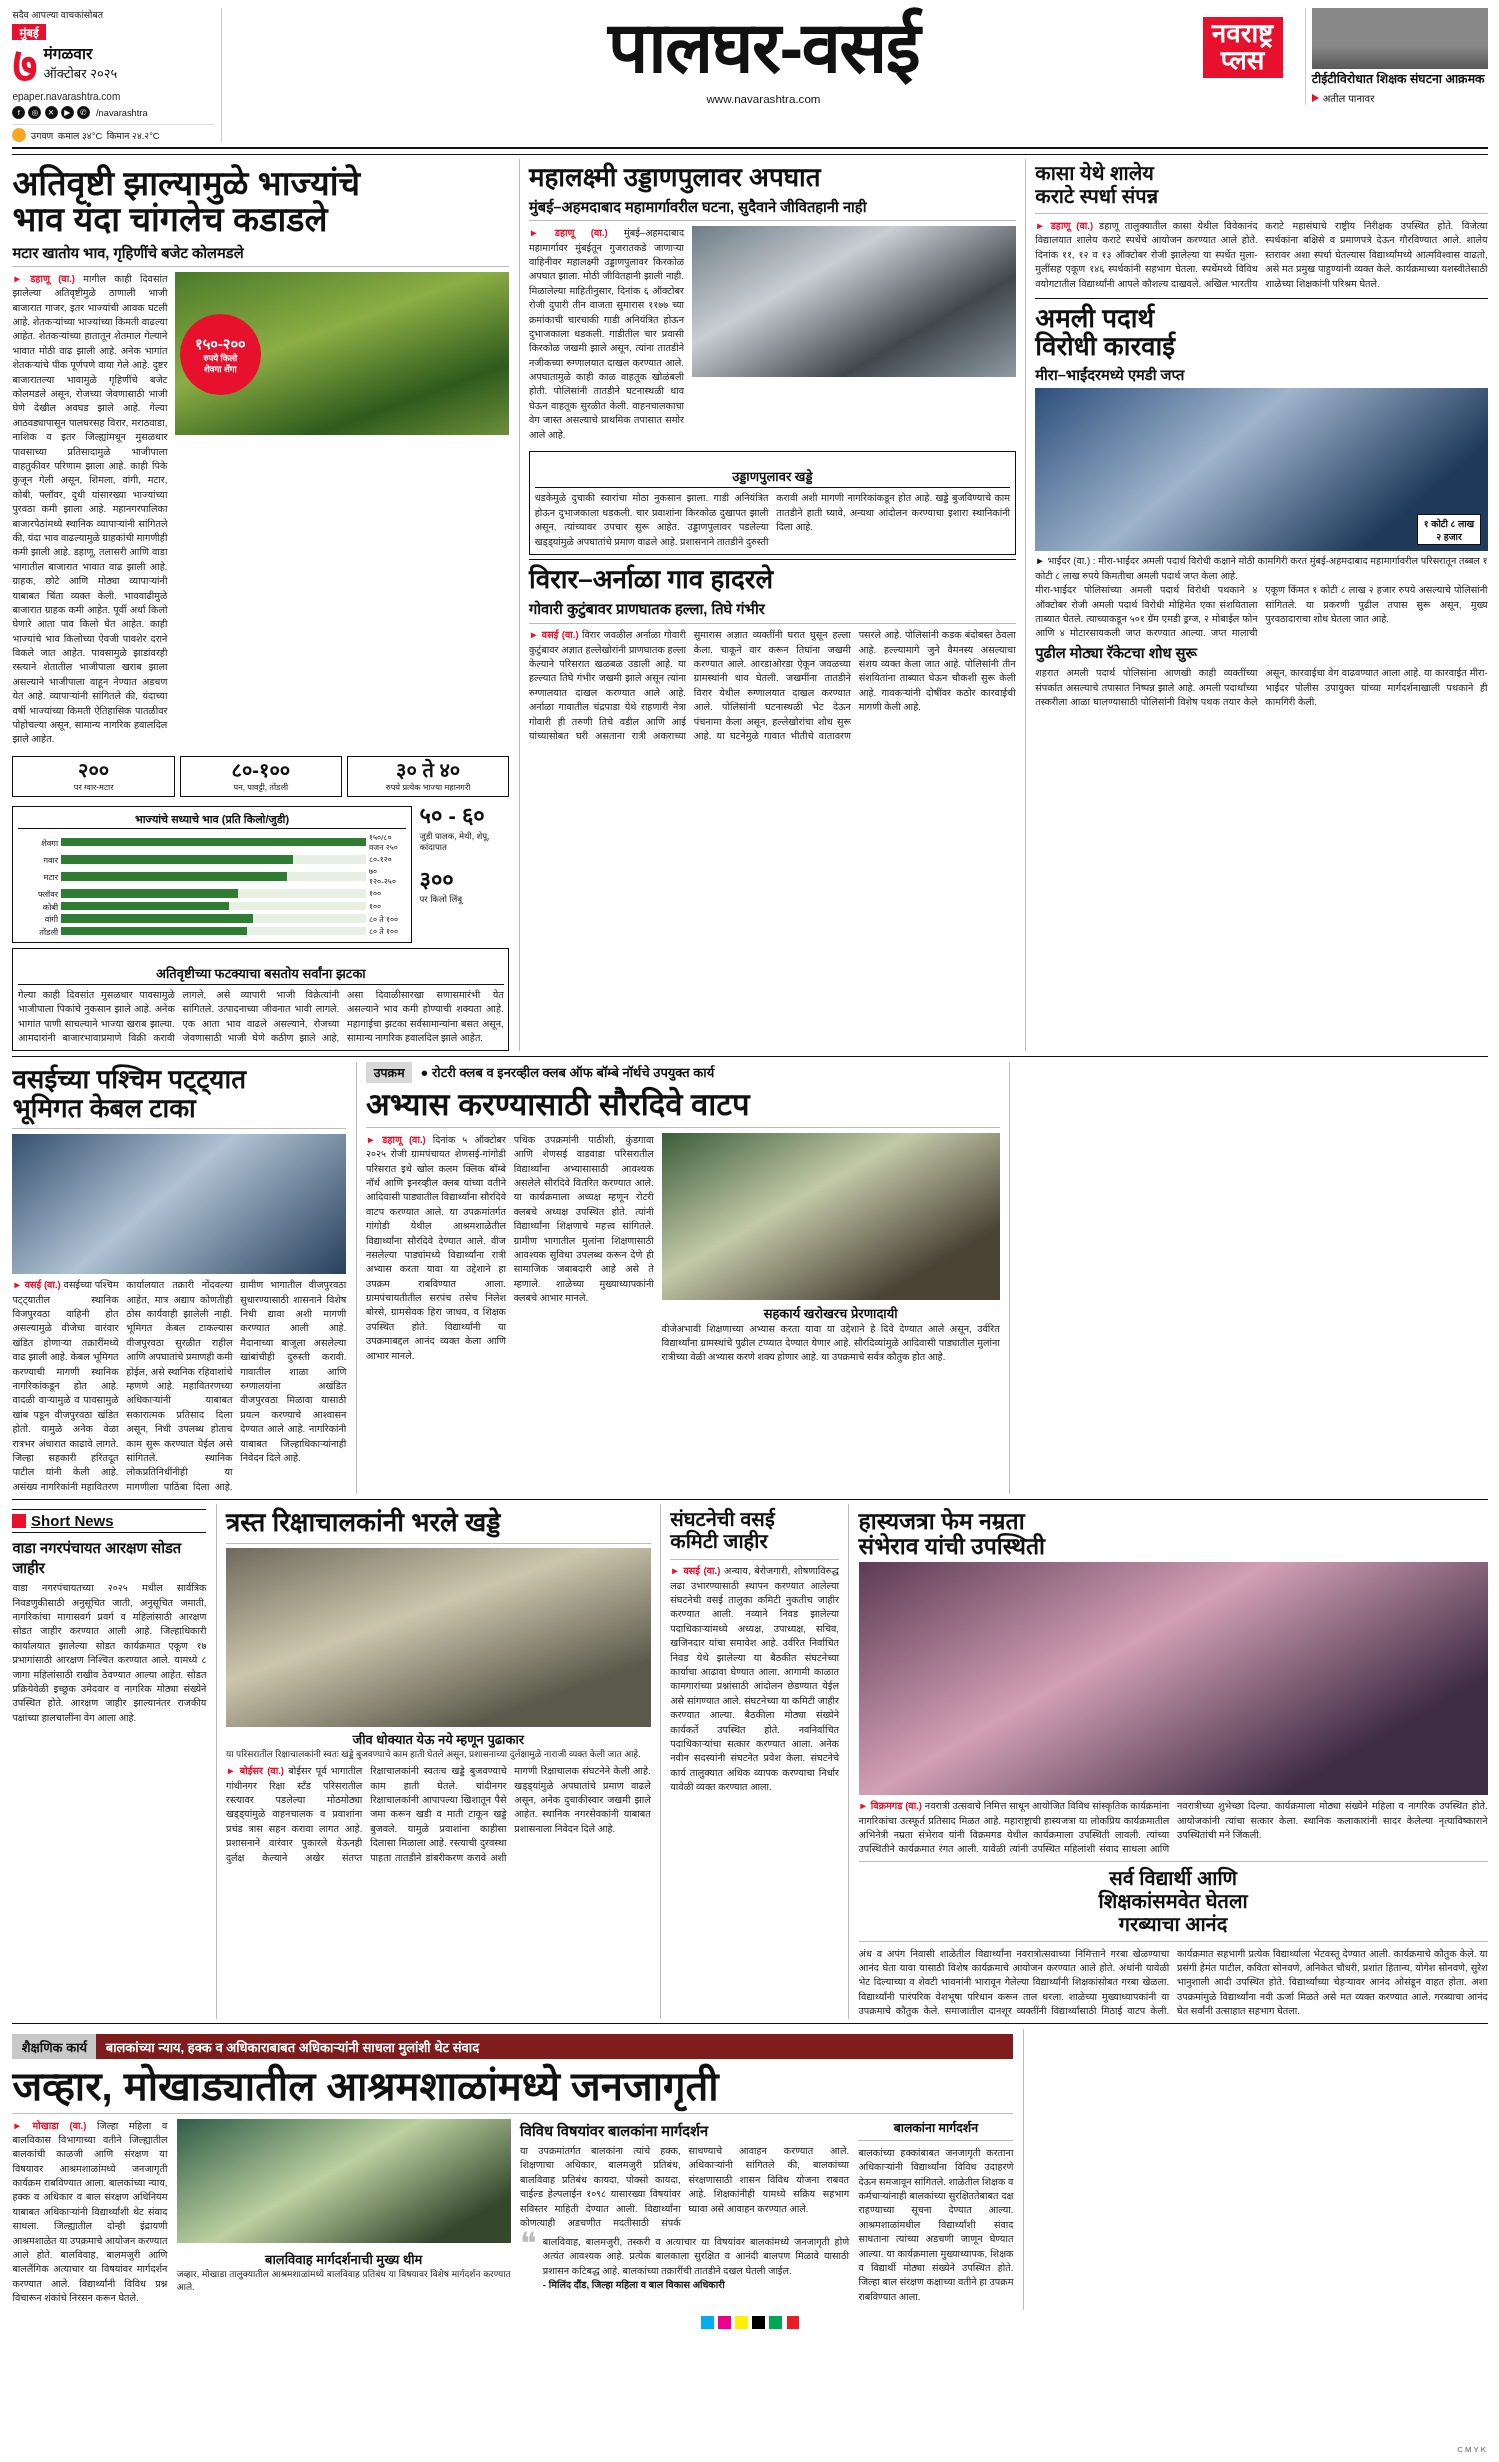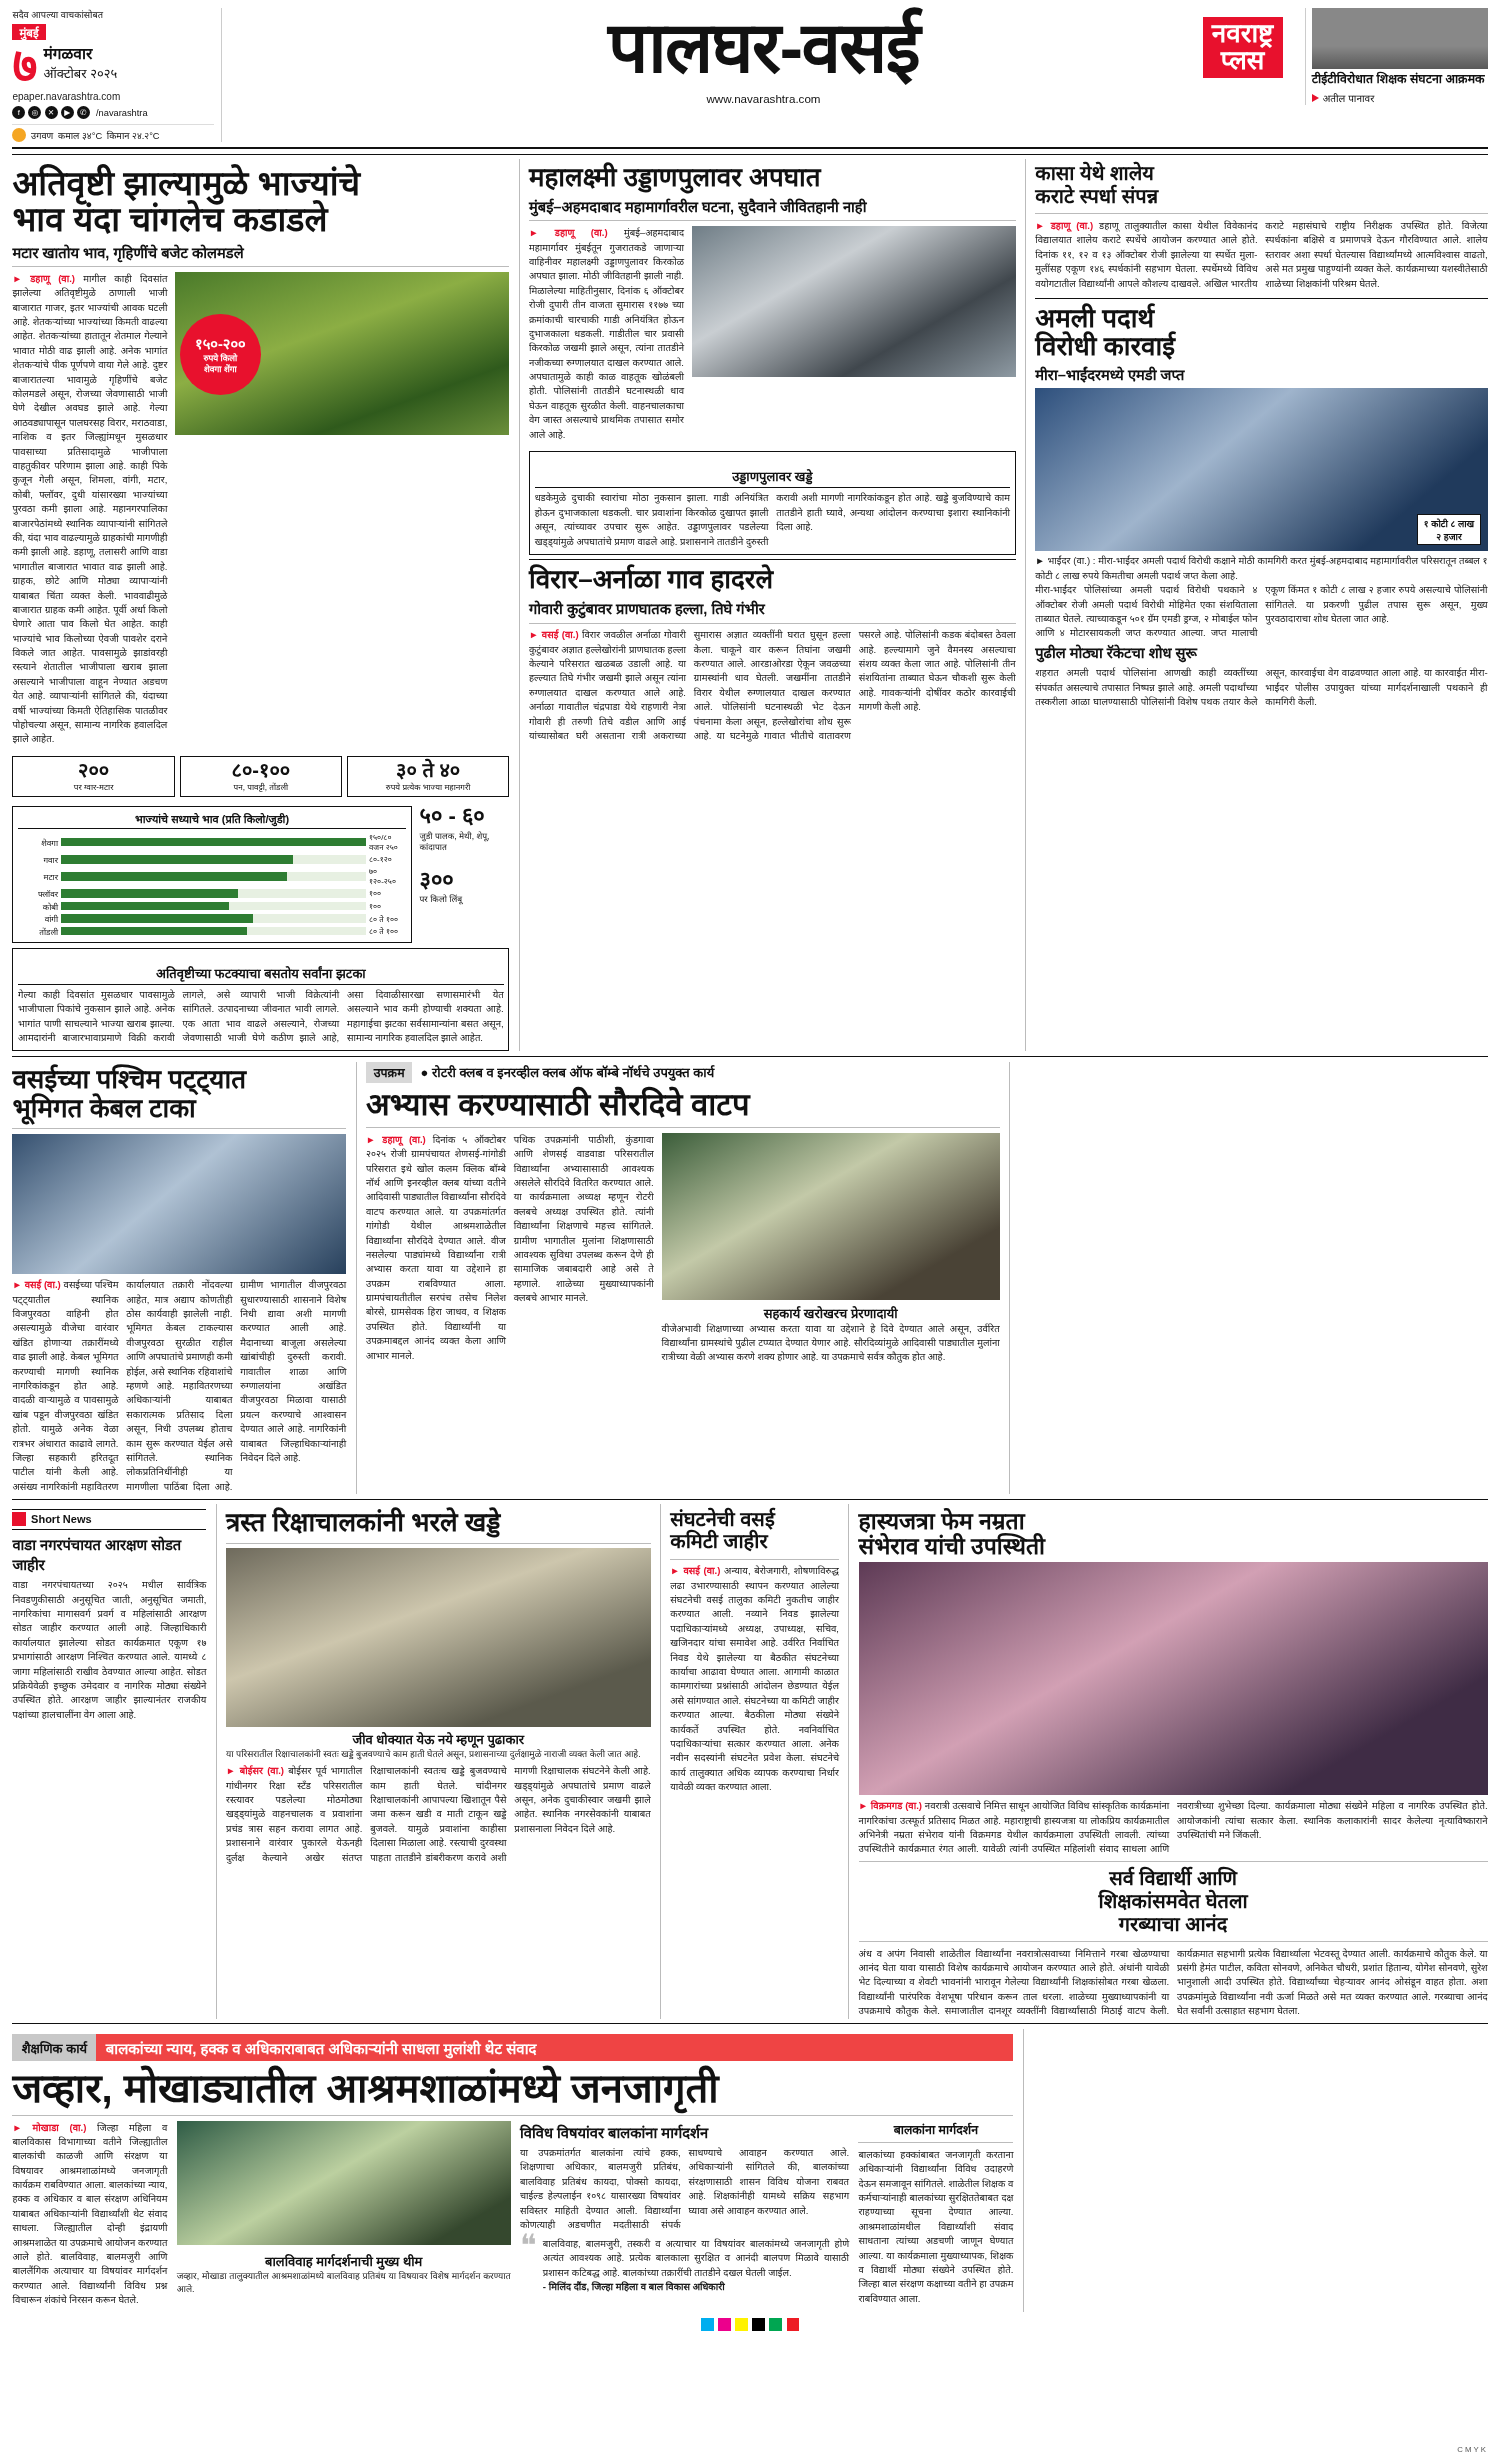--- a/index.html
+++ b/index.html
@@ -197,36 +197,36 @@
   .boxhead {
     font-size: 13px; font-weight: bold; text-align: center;
     border-bottom: 0.8px solid #111; padding-bottom: 2.3px; margin-bottom: 3.1px; margin-top: 10px;
   }
   .shortnews {
     display: flex; align-items: center; gap: 4.7px;
     border-top: 1.6px solid #111; border-bottom: 1.6px solid #111;
     padding: 2.3px 0; margin: 4.7px 0;
   }
   .sn-icon { width: 14px; height: 14px; background: #e8112d; }
-  .sn-text { font-size: 11px; font-weight: bold; }
+  .sn-text { font-size: 15px; font-weight: bold; text-decoration: underline; }
   .quote-mark { font-size: 31px; color: #bbb; line-height: 0.6; }
   .pullquote { display: flex; gap: 6.2px; }
   .footerdots { display: flex; gap: 4.7px; align-items: center; justify-content: center; padding: 6.2px 0 9.3px; }
   .dot { width: 12.4px; height: 12.4px; }
   .cmyk { font-size: 7.8px; color: #555; position: absolute; right: 14px; bottom: 7.8px; }
   .bigsection {
     font-size: 40px; font-weight: bold; line-height: 1.1; margin: 4.7px 0;
   }
   .sectionbar { display: flex; align-items: stretch; margin: 4.7px 0 3.1px; }
   .sb-left {
     background: #c8c8c8; font-size: 13px; font-weight: bold;
     padding: 3.9px 9.3px; display: flex; align-items: center;
   }
   .sb-right {
-    background: #ef4444; color: #fff; font-size: 15px; font-weight: bold;
+    background: #7f1d1d; color: #fff; font-size: 13px; font-weight: bold;
     padding: 3.9px 9.3px; flex: 1; display: flex; align-items: center;
   }
 </style>
 </head>
 <body>
 
 <div class="page">
 
   <div class="masthead">
     <div class="mast-left">

